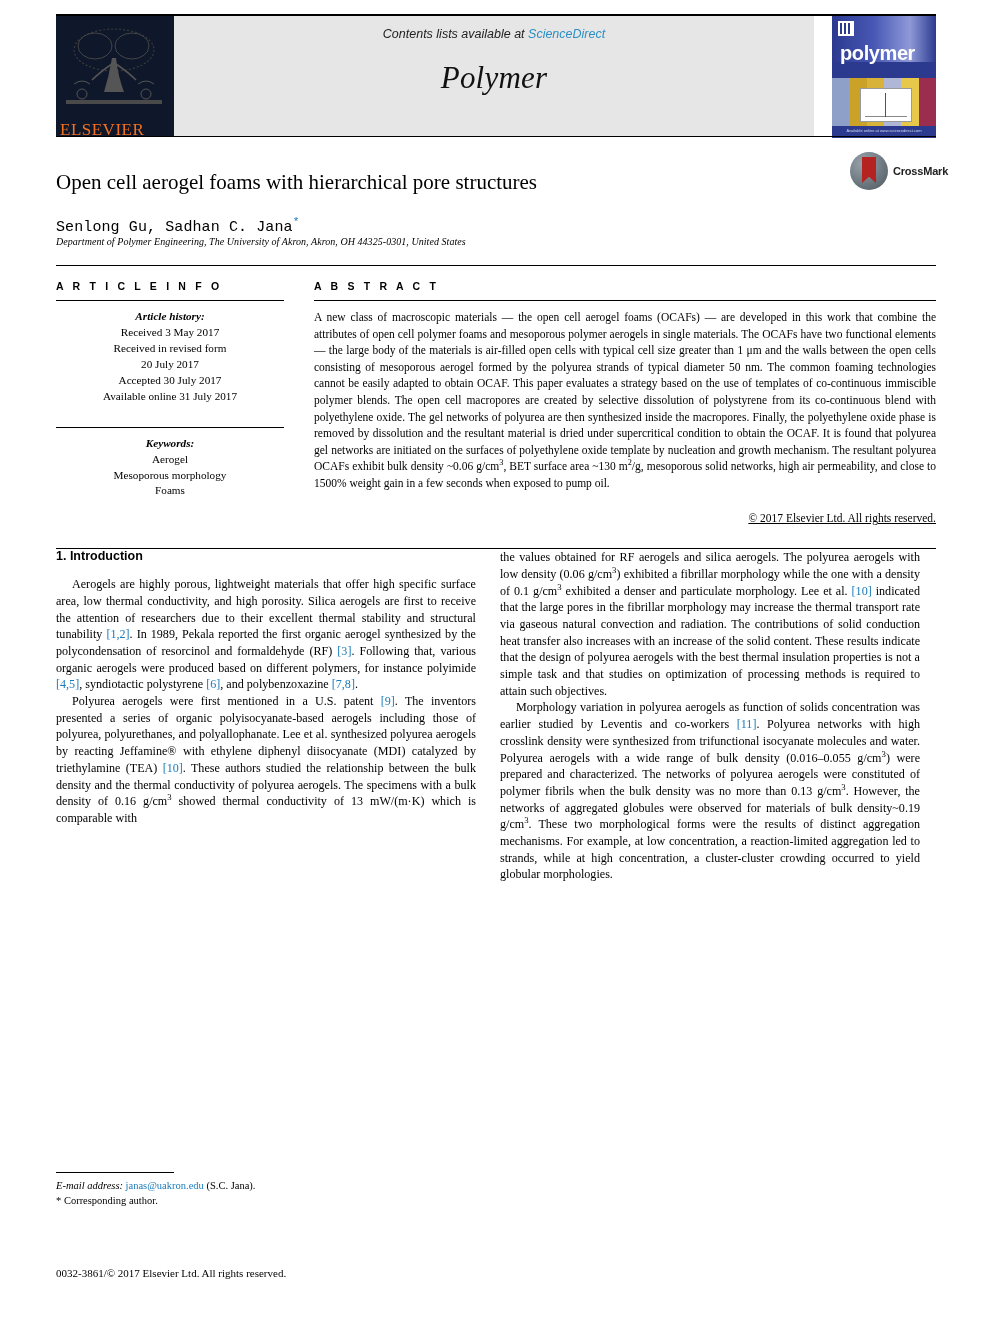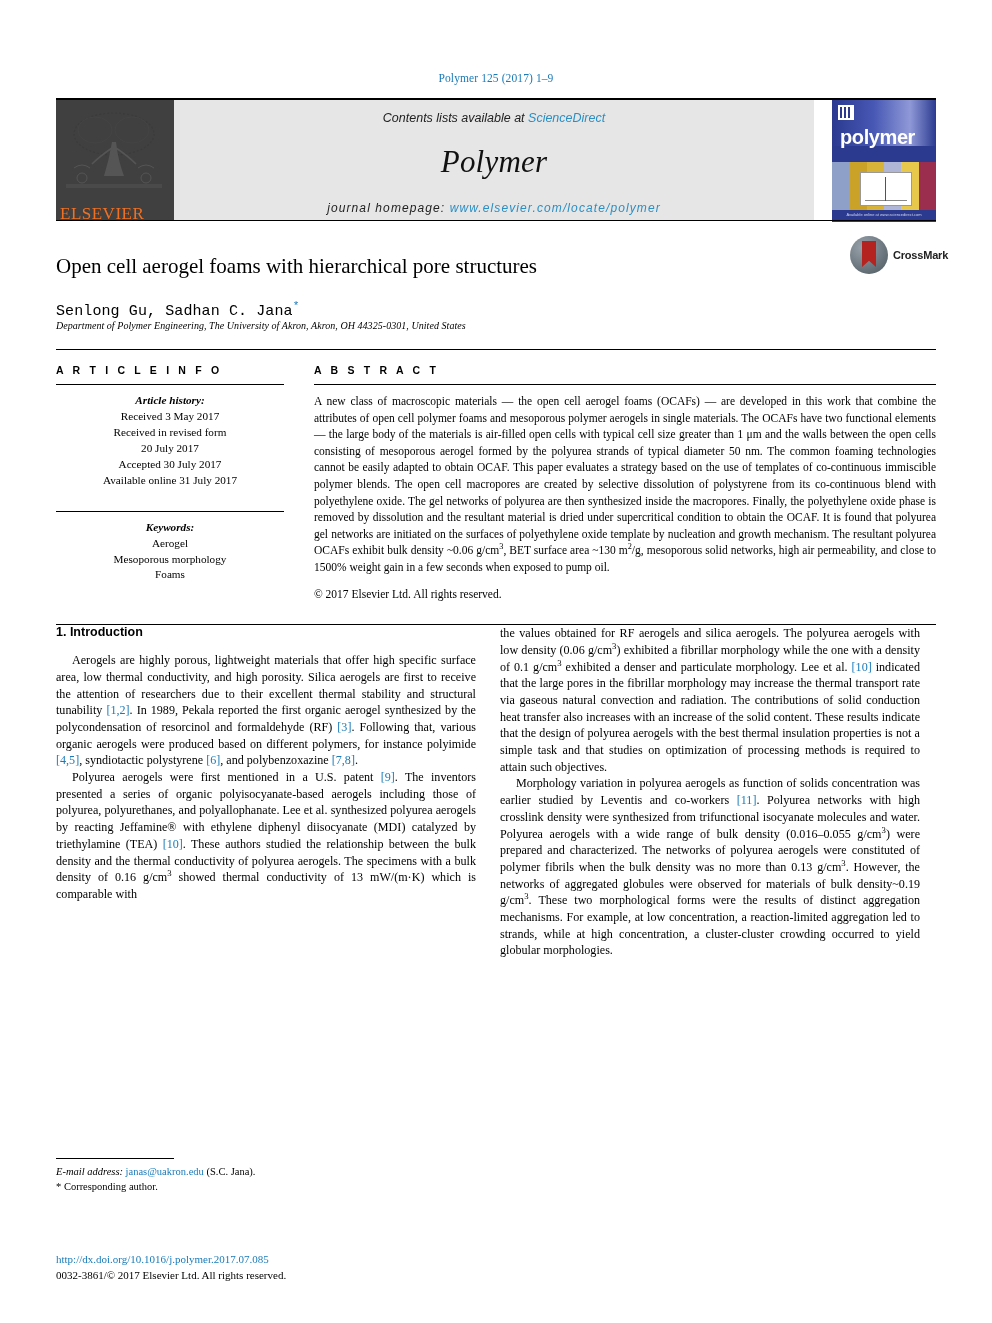--- a/index.html
+++ b/index.html
@@ -36,21 +36,21 @@
     border-top: 2.5px solid #000;
     padding-top: 0;
     display: flex;
     align-items: stretch;
     height: 122px;
   }
   .banner-logo {
     width: 118px;
     flex: 0 0 118px;
     position: relative;
-    background: #404040;
+    background: #0f172a;
     overflow: hidden;
   }
   .banner-center {
     flex: 1 1 auto;
     background: #e6e6e6;
     position: relative;
     text-align: center;
     padding-top: 11px;
     font-style: italic;
   }
@@ -225,22 +225,23 @@
   .info-group p { margin: 0; }
   .info-gap { height: 22px; }
   .abs-text {
     font-size: 11.5px;
     line-height: 1.44;
     text-align: justify;
     margin: 0;
   }
   .abs-copy {
     font-size: 11.5px;
-    text-align: left;
-    margin-top: 13px;
+    text-align: right;
+    margin-top: 21px;
+    text-decoration: underline;
   }
 
   
   .bodywrap {
     margin: 24px 56px 0 56px;
     border-top: 1px solid #000;
     display: flex;
     gap: 24px;
   }
   .bcol { width: 420px; flex: 0 0 420px; }
@@ -281,21 +282,20 @@
     line-height: 1.45;
   }
   .doiblock .doi { color: #1a7bb9; }
   sup { font-size: 0.72em; vertical-align: super; line-height: 0; }
 </style>
 </head>
 <body>
 
 <div class="page">
 
-  <div class="runhead">Polymer 125 (2017) 1–9</div>
 
   <div class="banner-wrap">
 
     <div class="banner-logo">
       <svg class="tree" viewBox="0 0 104 88">
         <g fill="#3b3b3b">
           <ellipse cx="52" cy="26" rx="40" ry="21" fill="none" stroke="#3b3b3b" stroke-width="1.2" stroke-dasharray="2 2"></ellipse>
           <ellipse cx="33" cy="22" rx="17" ry="13" fill="none" stroke="#444" stroke-width="1"></ellipse>
           <ellipse cx="70" cy="22" rx="17" ry="13" fill="none" stroke="#444" stroke-width="1"></ellipse>
           <path d="M50 34 q-3 18 -8 34 h20 q-6 -16 -8 -34z" fill="#555"></path>
@@ -309,23 +309,20 @@
         </g>
       </svg>
       <div class="elsevier-word">ELSEVIER</div>
     </div>
 
     <div class="banner-center">
       <div class="contents-line">
         <span>Contents lists available at </span><span class="sd">ScienceDirect</span>
       </div>
       <div class="journal-name">Polymer</div>
-      <div class="homepage-line">
-        <span>journal homepage: </span><span class="url">www.elsevier.com/locate/polymer</span>
-      </div>
     </div>
 
     <div class="banner-cover">
       <div class="cover">
         <div class="grad"></div>
         <div class="badge">
             <i></i>
           </div>
         <div class="title">polymer</div>
         <div class="strip">
@@ -405,17 +402,16 @@
     <div class="fn-rule"></div>
     <p class="fn-line">
       <i>E-mail address:</i>
       <span class="lnk">janas@uakron.edu</span>
       <span>(S.C. Jana).</span>
     </p>
     <p class="fn-line">* Corresponding author.</p>
   </div>
 
   <div class="doiblock">
-    <div class="doi">http://dx.doi.org/10.1016/j.polymer.2017.07.085</div>
     <div>0032-3861/© 2017 Elsevier Ltd. All rights reserved.</div>
   </div>
 
 </div>
 
 </body></html>

